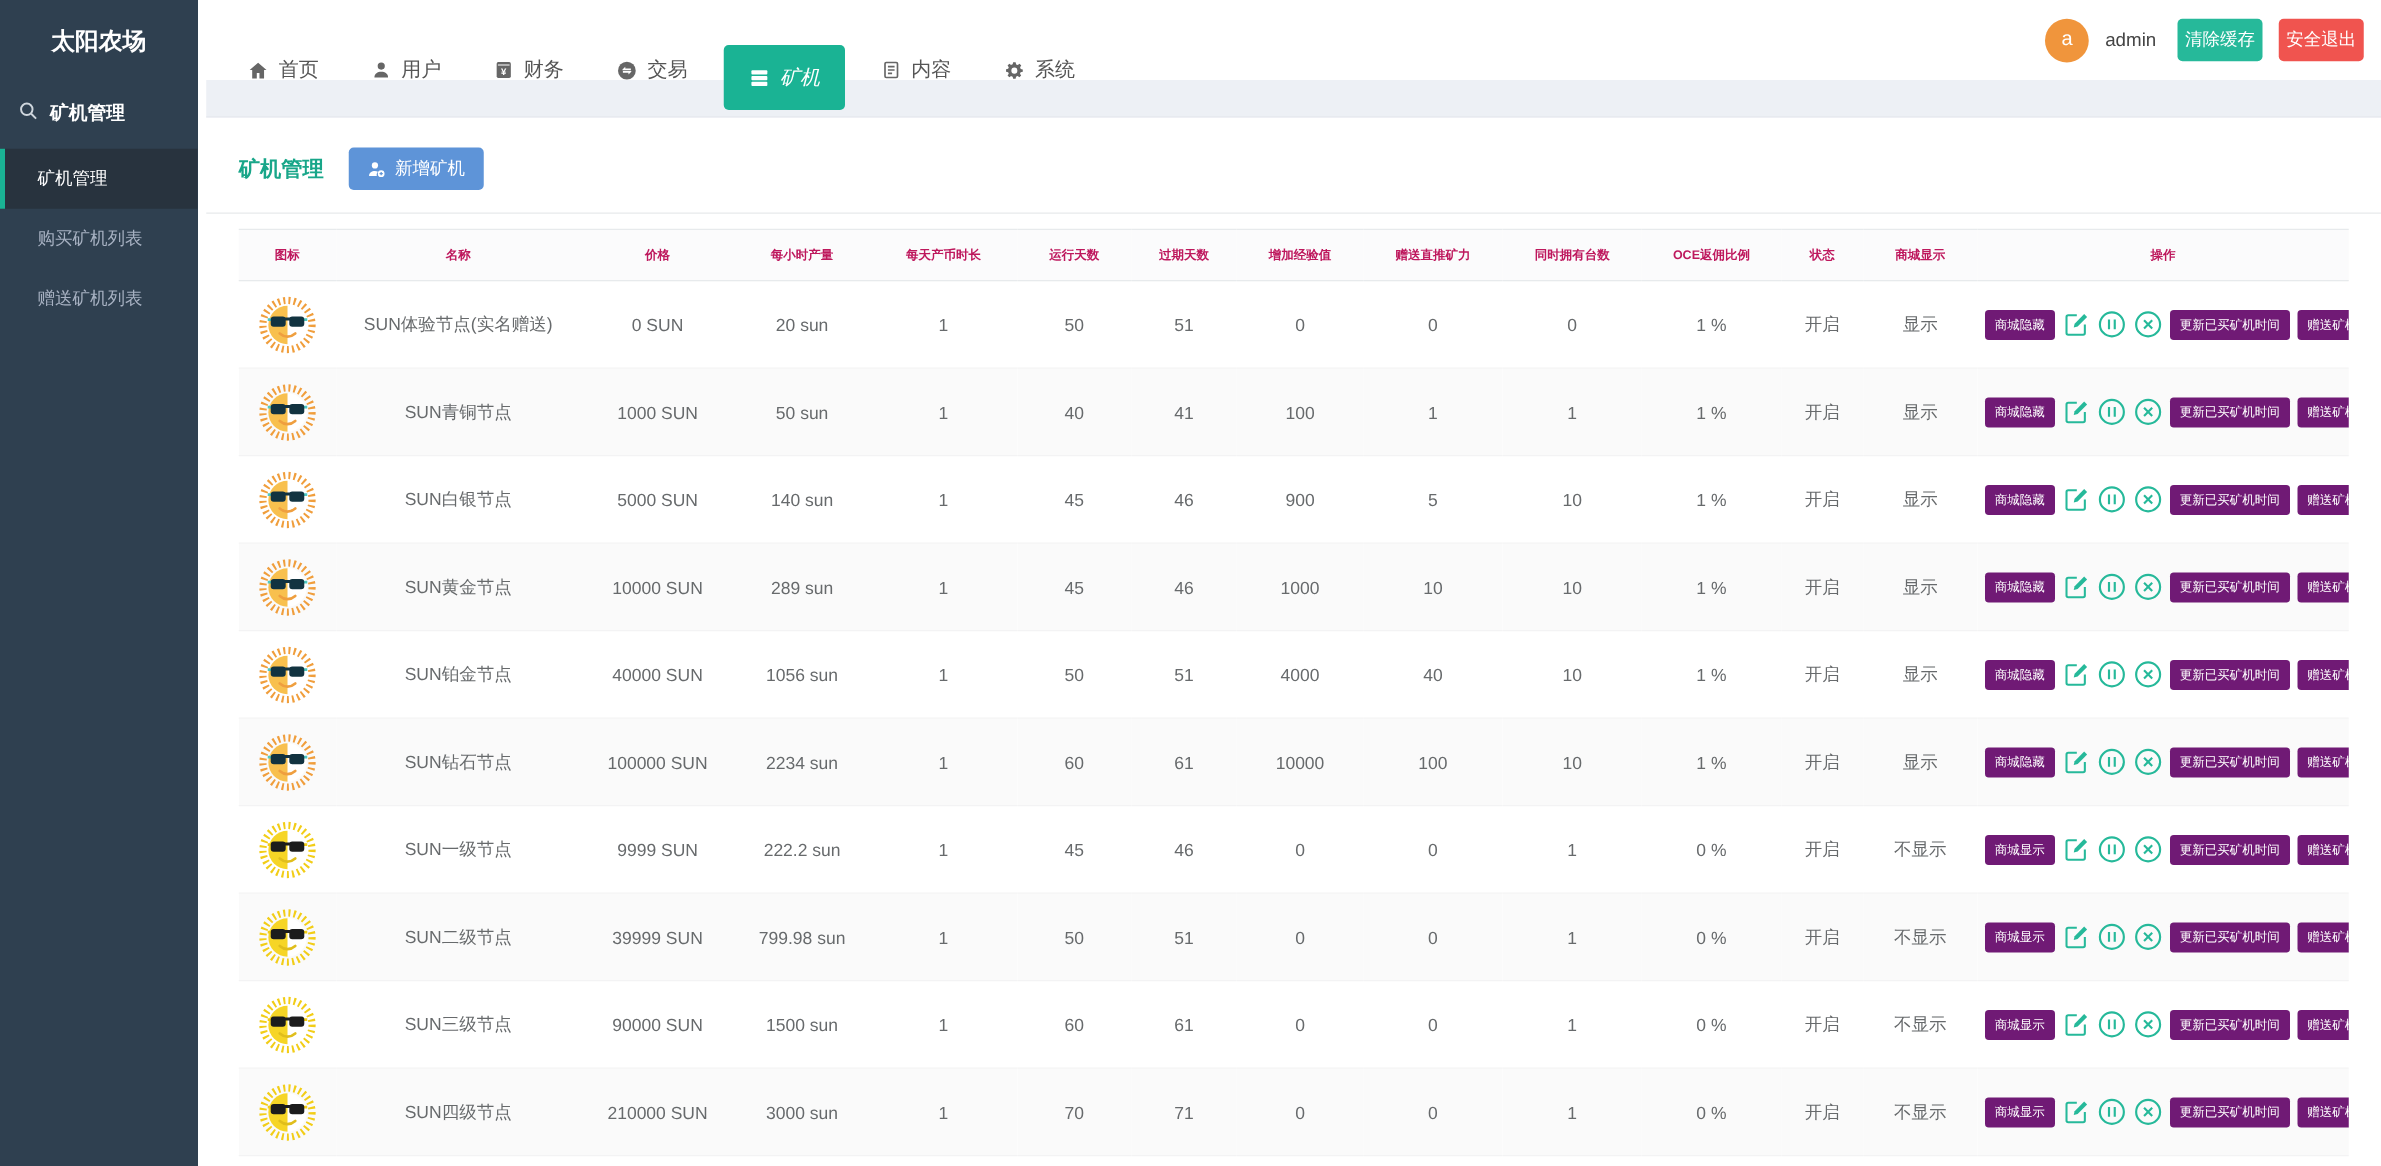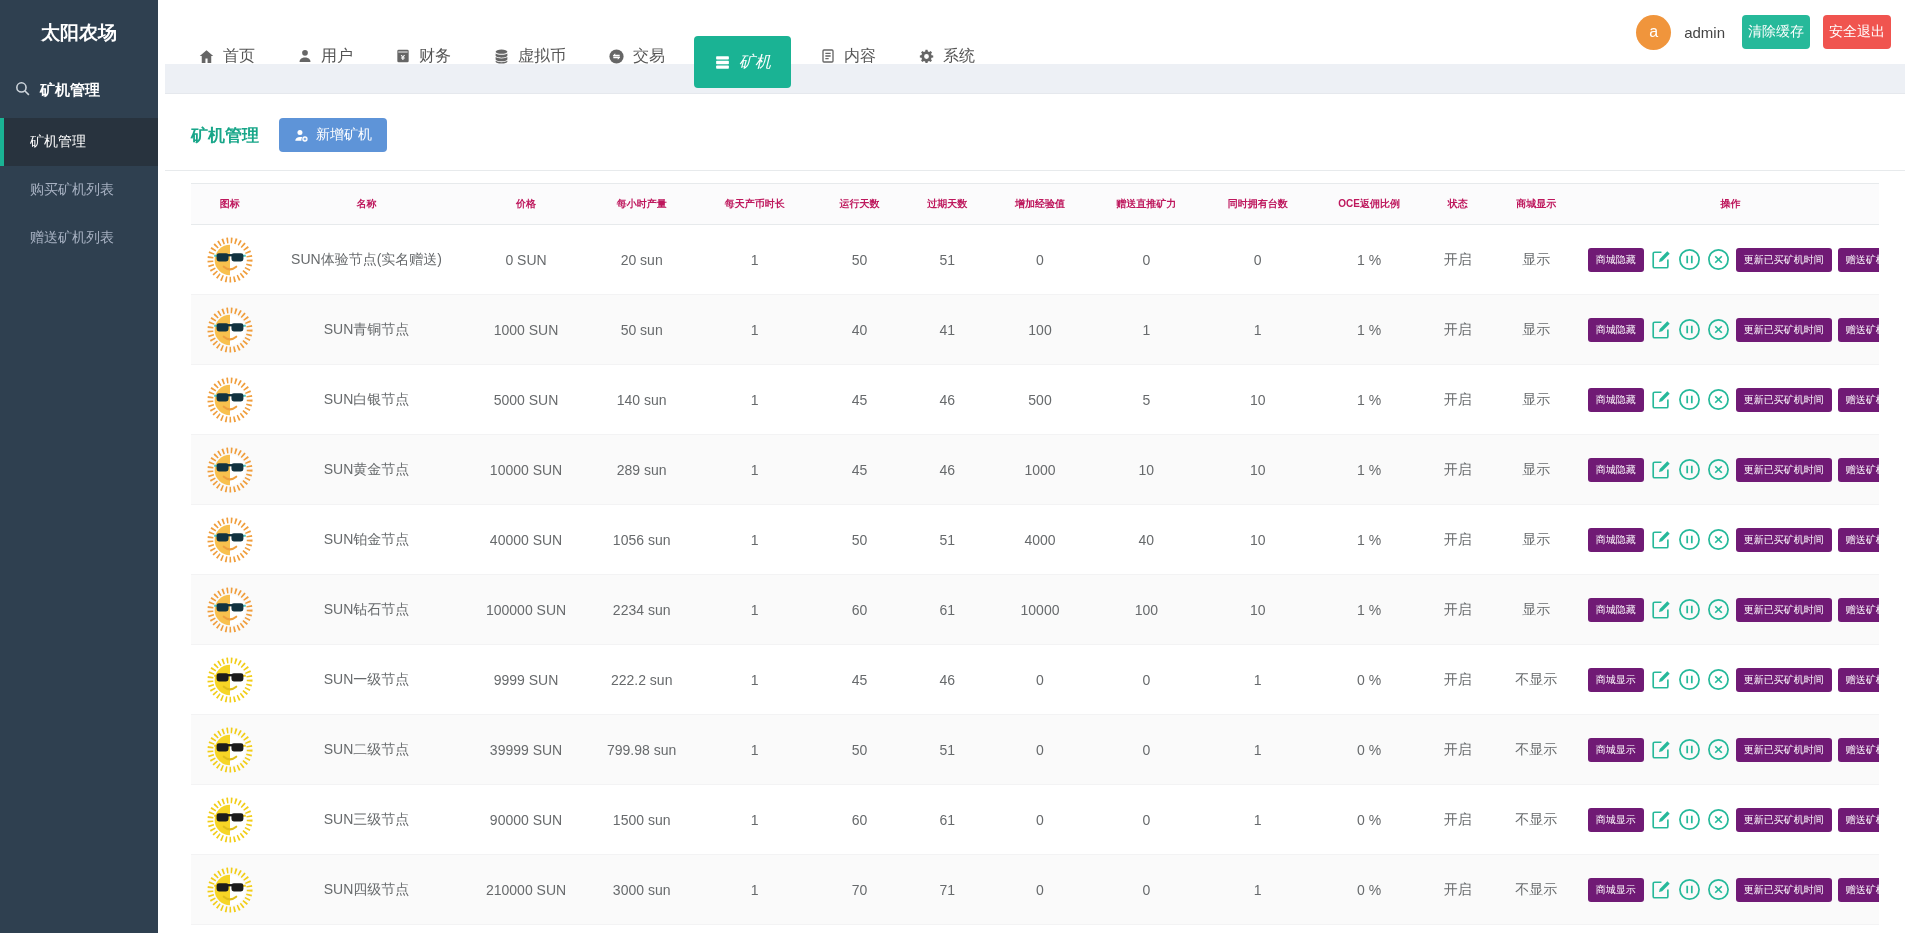--- a/index.html
+++ b/index.html
@@ -130,31 +130,20 @@
         </div>
         <div class="nav-item">
           <span class="nav-ic">
             <svg viewBox="0 0 24 24" width="16" height="16">
               <rect x="3.5" y="2.5" width="17" height="19" rx="2" fill="currentColor"></rect>
               <path d="M5 6h14" stroke="#fff" stroke-width="1.4"></path>
               <text x="12" y="18" font-size="11.5" fill="#fff" text-anchor="middle" font-weight="bold">¥</text>
             </svg>
           </span>
           <span>财务</span>
-        </div>
-        <div class="nav-item">
-          <span class="nav-ic">
-            <svg viewBox="0 0 24 24" width="17" height="17" fill="currentColor">
-              <ellipse cx="12" cy="5.2" rx="8.3" ry="3"></ellipse>
-              <path d="M3.7 7.6v3c0 1.7 3.7 3 8.3 3s8.3-1.3 8.3-3v-3c-1.6 1.3-4.6 2-8.3 2s-6.7-.7-8.3-2z"></path>
-              <path d="M3.7 12.8v3c0 1.7 3.7 3 8.3 3s8.3-1.3 8.3-3v-3c-1.6 1.3-4.6 2-8.3 2s-6.7-.7-8.3-2z"></path>
-              <path d="M3.7 18v1c0 1.7 3.7 3 8.3 3s8.3-1.3 8.3-3v-1c-1.6 1.3-4.6 2-8.3 2s-6.7-.7-8.3-2z"></path>
-            </svg>
-          </span>
-          <span>虚拟币</span>
         </div>
         <div class="nav-item">
           <span class="nav-ic">
             <svg viewBox="0 0 24 24" width="17" height="17">
               <circle cx="12" cy="12" r="10" fill="currentColor"></circle>
               <path d="M7 10.7 10.2 7.5v2h6.3v2.2H7zm10 2.6-3.2 3.2v-2H7.5v-2.2H17z" fill="#fff"></path>
             </svg>
           </span>
           <span>交易</span>
         </div>
@@ -336,21 +325,21 @@
                   <rect x="25.5" y="17" width="12.5" height="8.5" rx="2.5" fill="#123340"></rect>
                   <path d="M21 19h6" stroke="#123340" stroke-width="2.4"></path>
                   <path d="M17.5 31q6.5 5.5 13 0" fill="none" stroke="#ef9f3f" stroke-width="2.2" stroke-linecap="round"></path>
                 </svg></span></td>
             <td>SUN白银节点</td>
             <td>5000 SUN</td>
             <td>140 sun</td>
             <td>1</td>
             <td>45</td>
             <td>46</td>
-            <td>500</td>
+            <td>900</td>
             <td>5</td>
             <td>10</td>
             <td>1 %</td>
             <td>开启</td>
             <td>显示</td>
             <td class="actions-cell"><button class="btn-blue">商城隐藏</button><span class="icon-btn">
                 <svg viewBox="0 0 24 24" width="22" height="22" fill="none" stroke="#26b99a" stroke-width="1.8">
                   <path d="M19.5 11.5V19a1.5 1.5 0 0 1-1.5 1.5H5A1.5 1.5 0 0 1 3.5 19V5A1.5 1.5 0 0 1 5 3.5h7.5"></path>
                   <path d="M9.8 14.2l.8-3.4 8.3-8.3 2.6 2.6-8.3 8.3z" fill="#26b99a" stroke="none"></path>
                 </svg>

